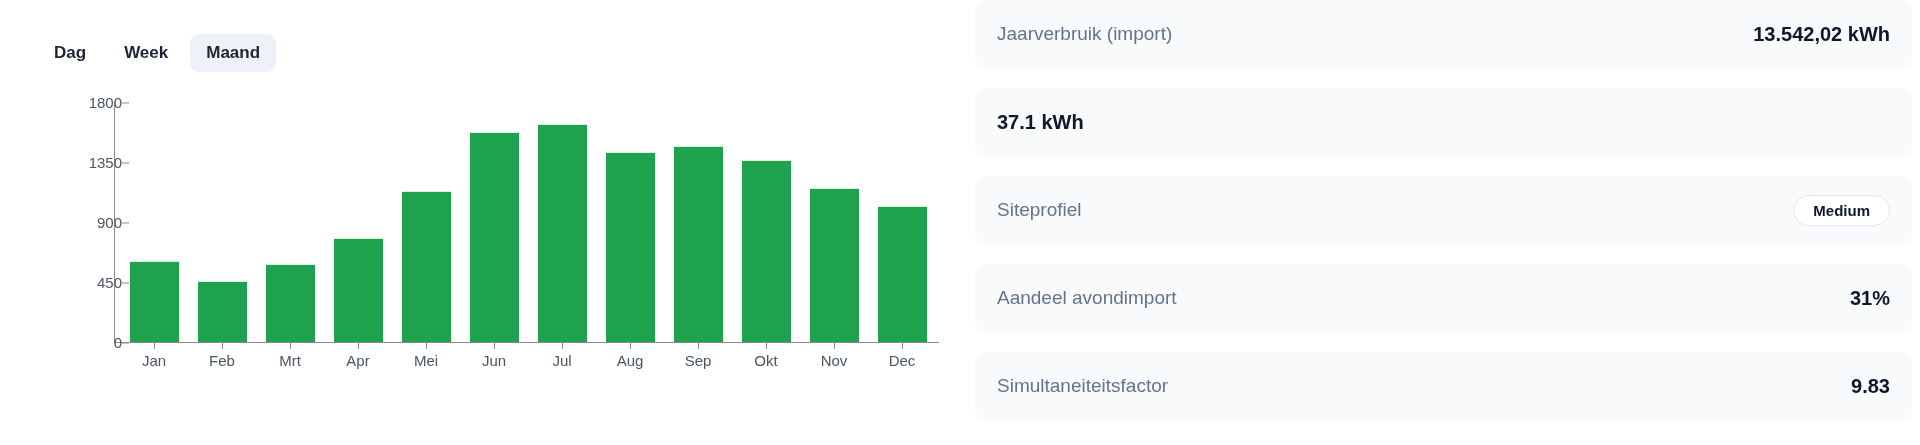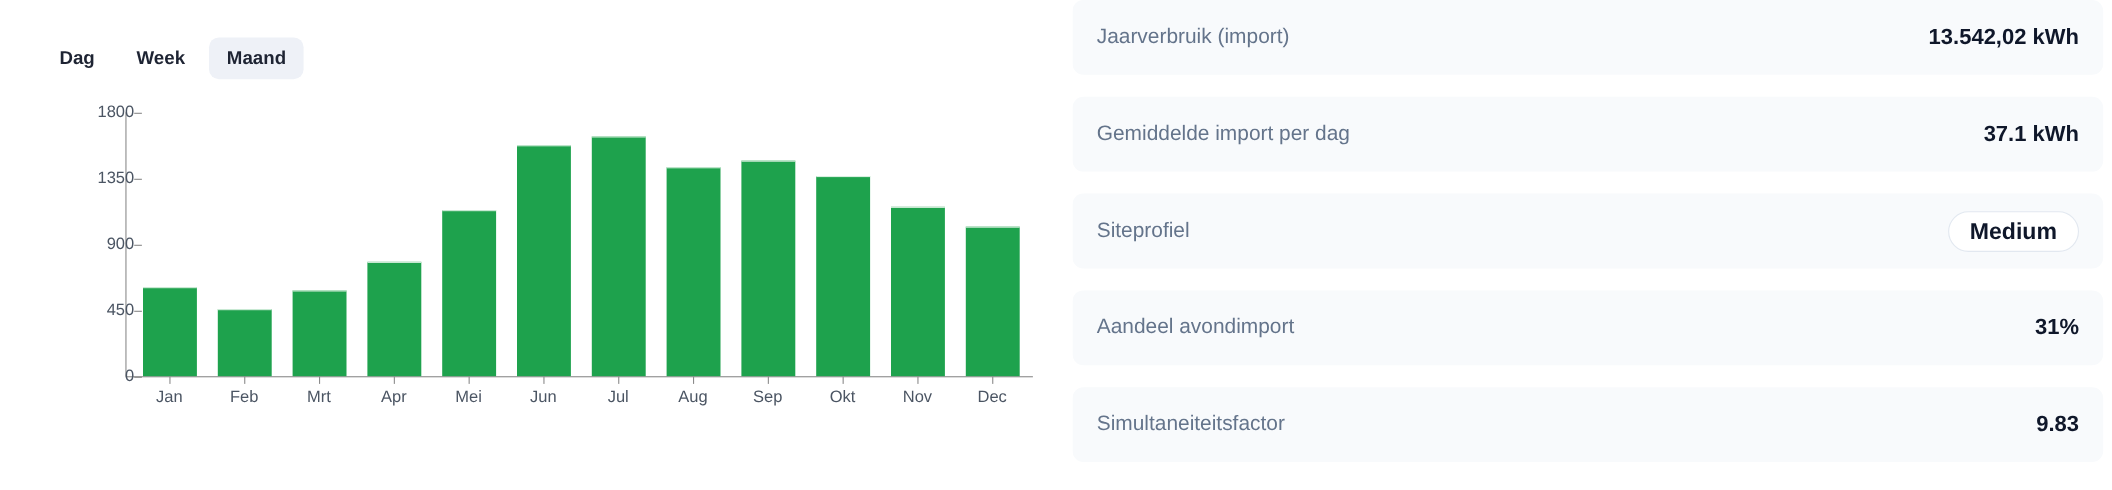--- a/index.html
+++ b/index.html
@@ -166,21 +166,21 @@
     white-space: nowrap;
   }
   .stat-value {
     font-size: 20px;
     color: #0f172a;
     font-weight: 700;
     white-space: nowrap;
   }
   .badge {
     display: inline-block;
-    font-size: 21px;
+    font-size: 15px;
     font-weight: 700;
     color: #0f172a;
     background: #ffffff;
     border: 1px solid #e2e8f0;
     border-radius: 999px;
     padding: 7px 19px;
     line-height: 1;
     white-space: nowrap;
   }
 </style>
@@ -299,21 +299,20 @@
         </div>
     </div>
   </div>
 
   <div class="stats" id="stats">
       <div class="stat-row">
         <div class="stat-label">Jaarverbruik (import)</div>
         <div class="stat-value">13.542,02 kWh</div>
       </div>
       <div class="stat-row">
-        <div class="stat-label">Gemiddelde import per dag</div>
         <div class="stat-value">37.1 kWh</div>
       </div>
       <div class="stat-row">
         <div class="stat-label">Siteprofiel</div>
         <span class="badge">Medium</span>
       </div>
       <div class="stat-row">
         <div class="stat-label">Aandeel avondimport</div>
         <div class="stat-value">31%</div>
       </div>

